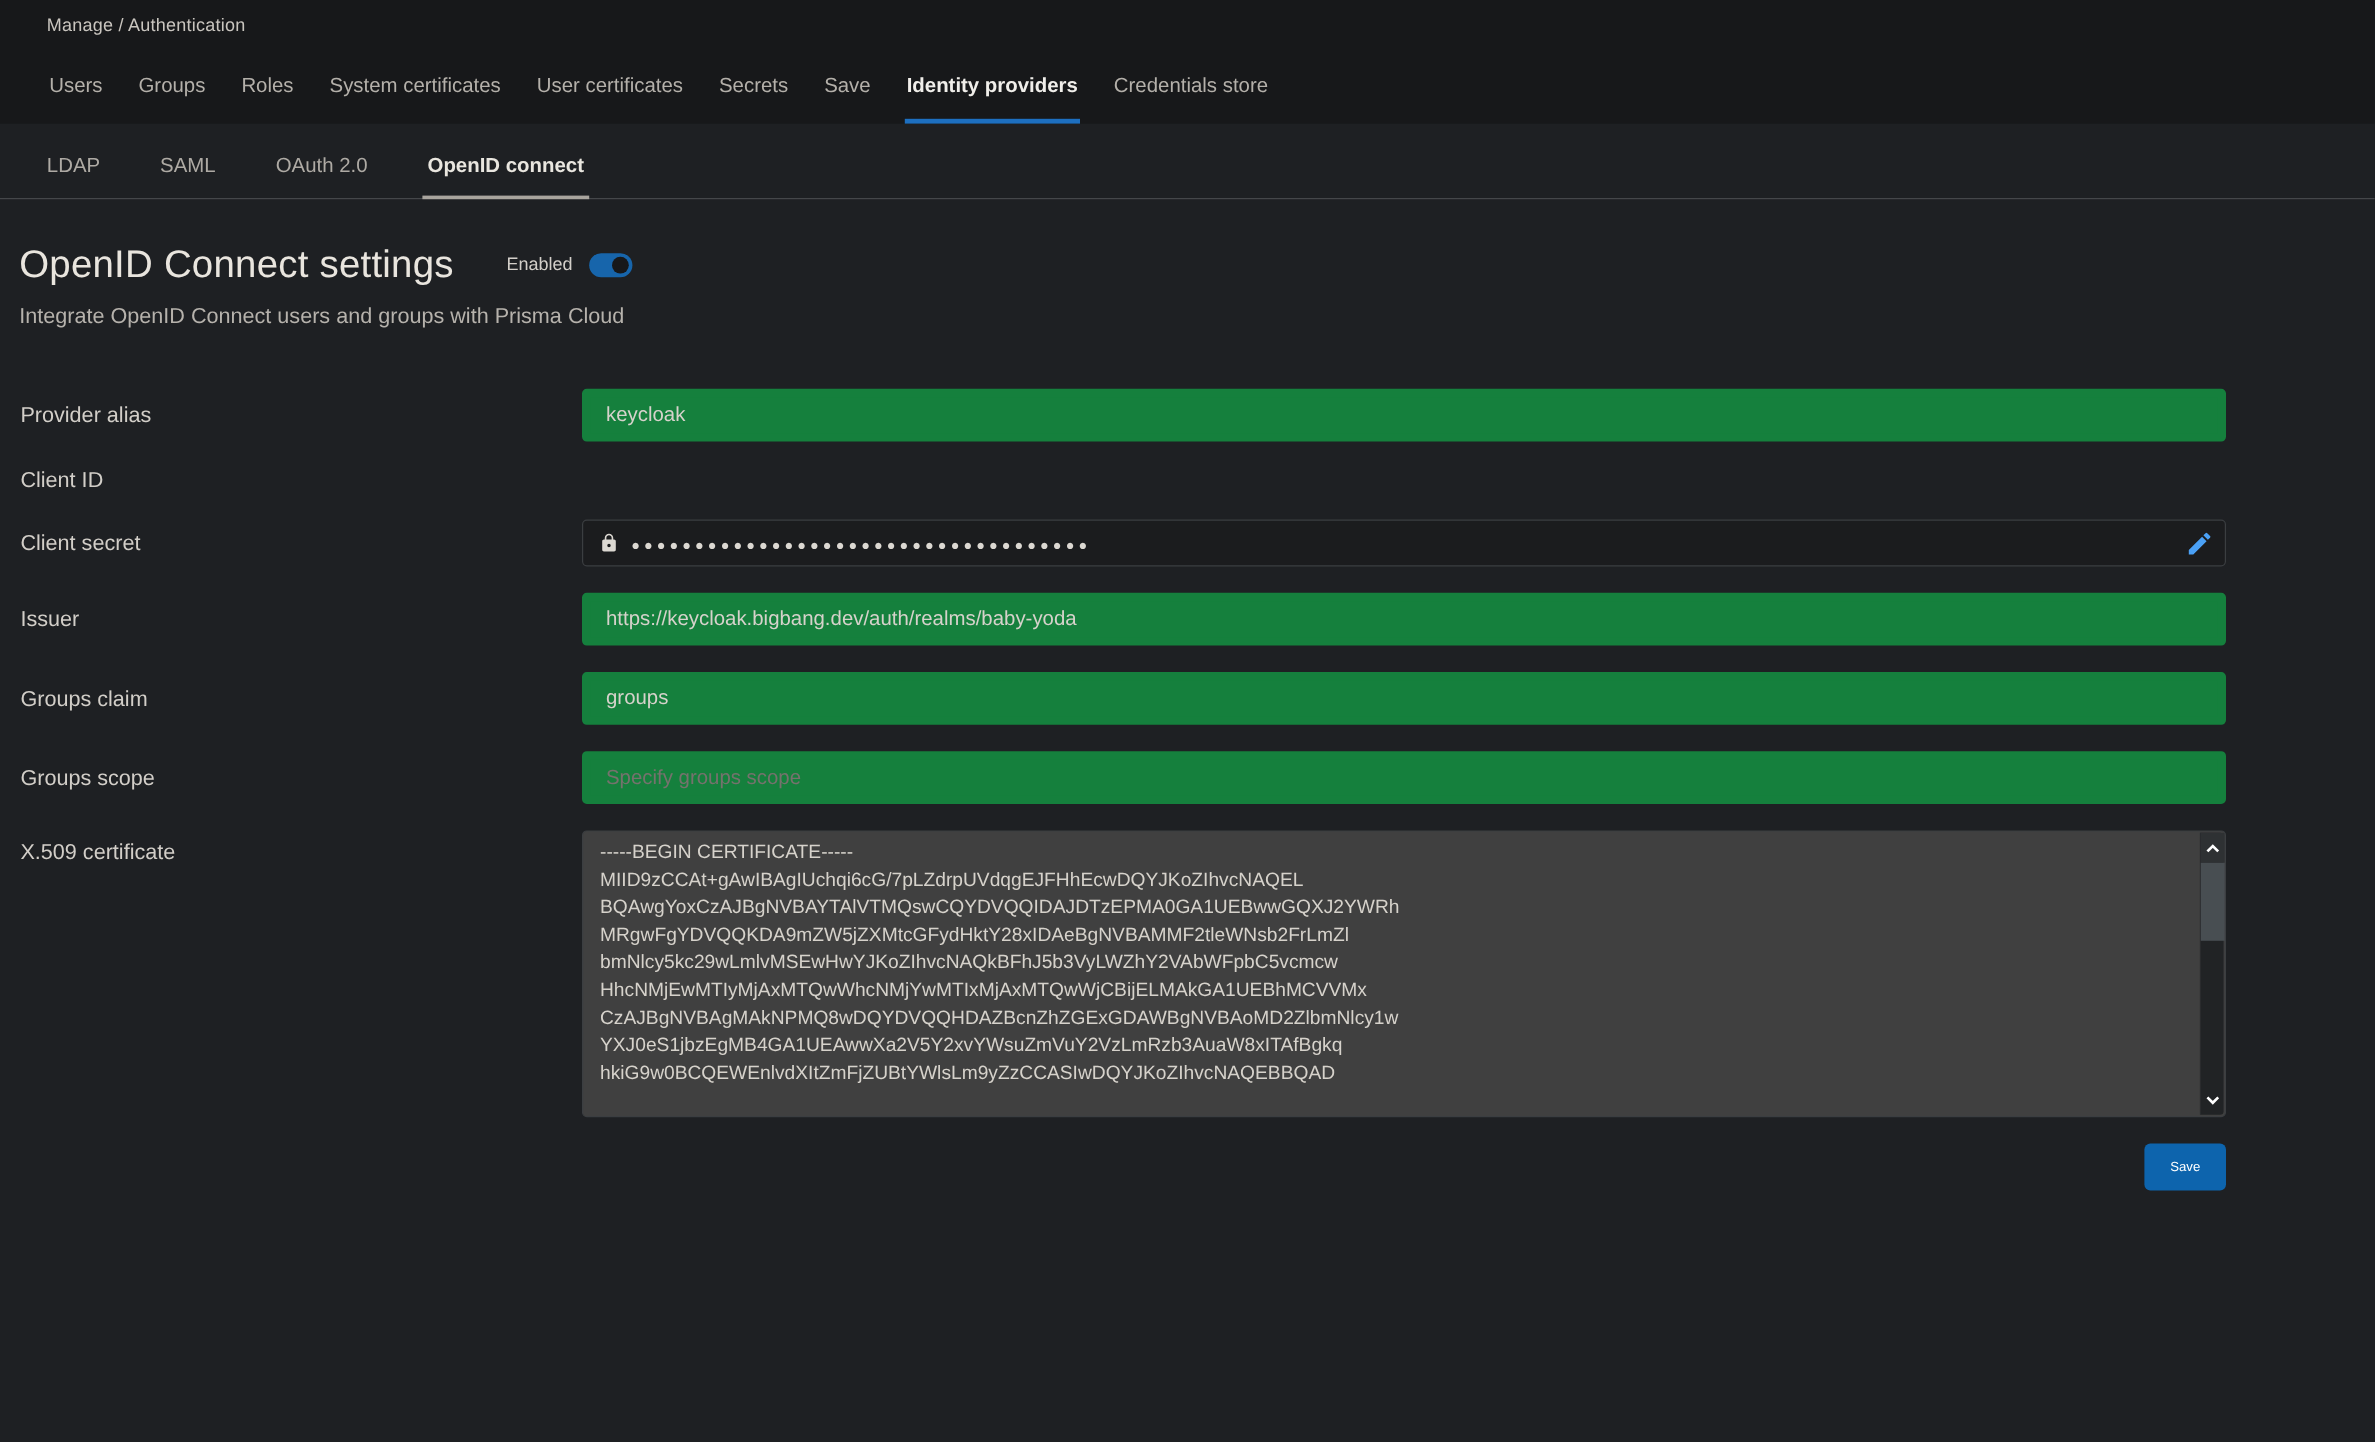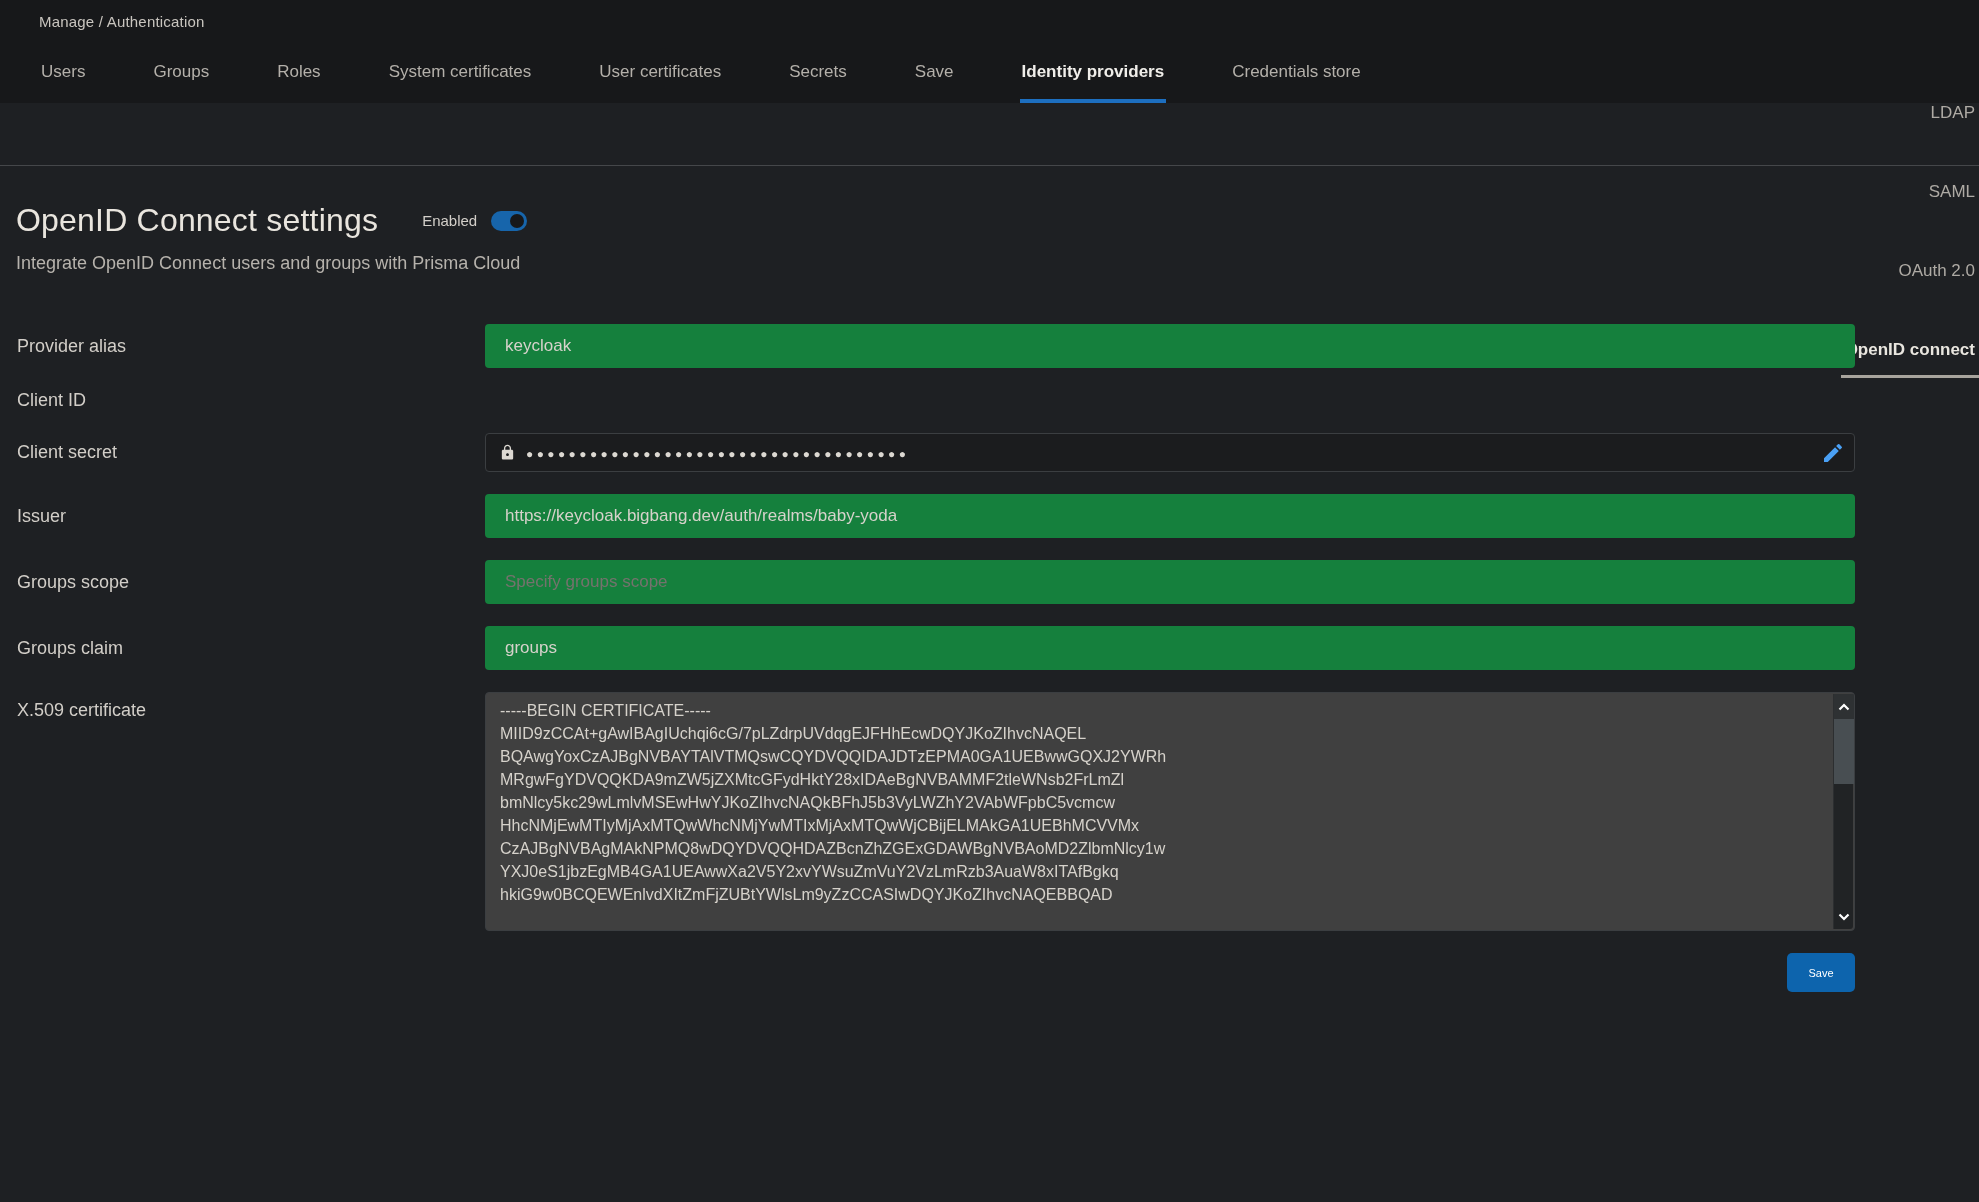--- a/index.html
+++ b/index.html
@@ -5,25 +5,25 @@
   * { margin:0; padding:0; box-sizing:border-box; }
   html,body { background:#1e2023; }
   body {
     width:1979px; height:1202px; position:relative; overflow:hidden;
     font-family:"Liberation Sans", sans-serif;
     -webkit-font-smoothing:antialiased;
   }
   
   .app-header { background:#17181a; height:103px; padding-left:39px; position:relative; }
   .breadcrumb { padding-top:13px; font-size:15px; color:#c9c5bf; letter-spacing:.2px; }
-  .tabbar { position:absolute; left:39px; bottom:0; display:flex; gap:64px;text-align:right; }
+  .tabbar { position:absolute; left:39px; bottom:0; display:flex; gap:26px;text-align:right; }
   .tab { font-size:17px; color:#b4b0aa; padding:10px 2px 17px 2px; border-bottom:4px solid transparent; cursor:pointer; white-space:nowrap; }
   .tab.active { color:#f0eeea; font-weight:bold; border-bottom-color:#1d6fc0; }
   
-  .subtabbar { display:flex; gap:42px; padding-left:35px; border-bottom:1px solid #45474a; height:63px; align-items:flex-end;flex-direction:column; }
+  .subtabbar { display:flex; gap:42px; padding-left:35px; border-bottom:1px solid #45474a; height:63px; align-items:flex-end; }
   .subtab { font-size:17px; color:#aeaaa4; padding:0 4px 15px 4px; border-bottom:3px solid transparent; margin-bottom:-1px; cursor:pointer; white-space:nowrap; }
   .subtab.active { color:#e9e6df; font-weight:bold; border-bottom-color:#a8a49d; }
   
   .title-row { display:flex; align-items:center; padding-left:16px; margin-top:36px; }
   .page-title { font-size:32px; font-weight:400; color:#e9e5de; letter-spacing:.2px; }
   .enabled-label { margin-left:44px; font-size:15px; color:#d3cfc9; }
   .toggle { margin-left:14px; width:36px; height:20px; border-radius:10px; background:#1765ab; position:relative; cursor:pointer; }
   .toggle .knob { position:absolute; right:3px; top:3px; width:14px; height:14px; border-radius:50%; background:#17181a; }
   .subtitle { padding-left:16px; margin-top:14px; font-size:18px; color:#b6b2ac; }
   
@@ -130,30 +130,30 @@
   </div>
 
   <div class="form-row">
     <div class="field-label">Issuer</div>
     <div class="control">
       <input class="text-input" type="text" value="https://keycloak.bigbang.dev/auth/realms/baby-yoda" style="">
     </div>
   </div>
 
   <div class="form-row">
-    <div class="field-label">Groups scope</div>
+    <div class="field-label">Groups claim</div>
     <div class="control">
-      <input class="text-input" type="text" placeholder="Specify groups scope" style="">
+      <input class="text-input" type="text" value="groups" style="">
     </div>
   </div>
 
   <div class="form-row">
-    <div class="field-label">Groups claim</div>
+    <div class="field-label">Groups scope</div>
     <div class="control">
-      <input class="text-input" type="text" value="groups" style="">
+      <input class="text-input" type="text" placeholder="Specify groups scope" style="">
     </div>
   </div>
 
   <div class="form-row top-align">
     <div class="field-label">X.509 certificate</div>
     <div class="control">
       <div class="cert-box">
         <div class="cert-text">-----BEGIN CERTIFICATE-----
 MIID9zCCAt+gAwIBAgIUchqi6cG/7pLZdrpUVdqgEJFHhEcwDQYJKoZIhvcNAQEL
 BQAwgYoxCzAJBgNVBAYTAlVTMQswCQYDVQQIDAJDTzEPMA0GA1UEBwwGQXJ2YWRh

